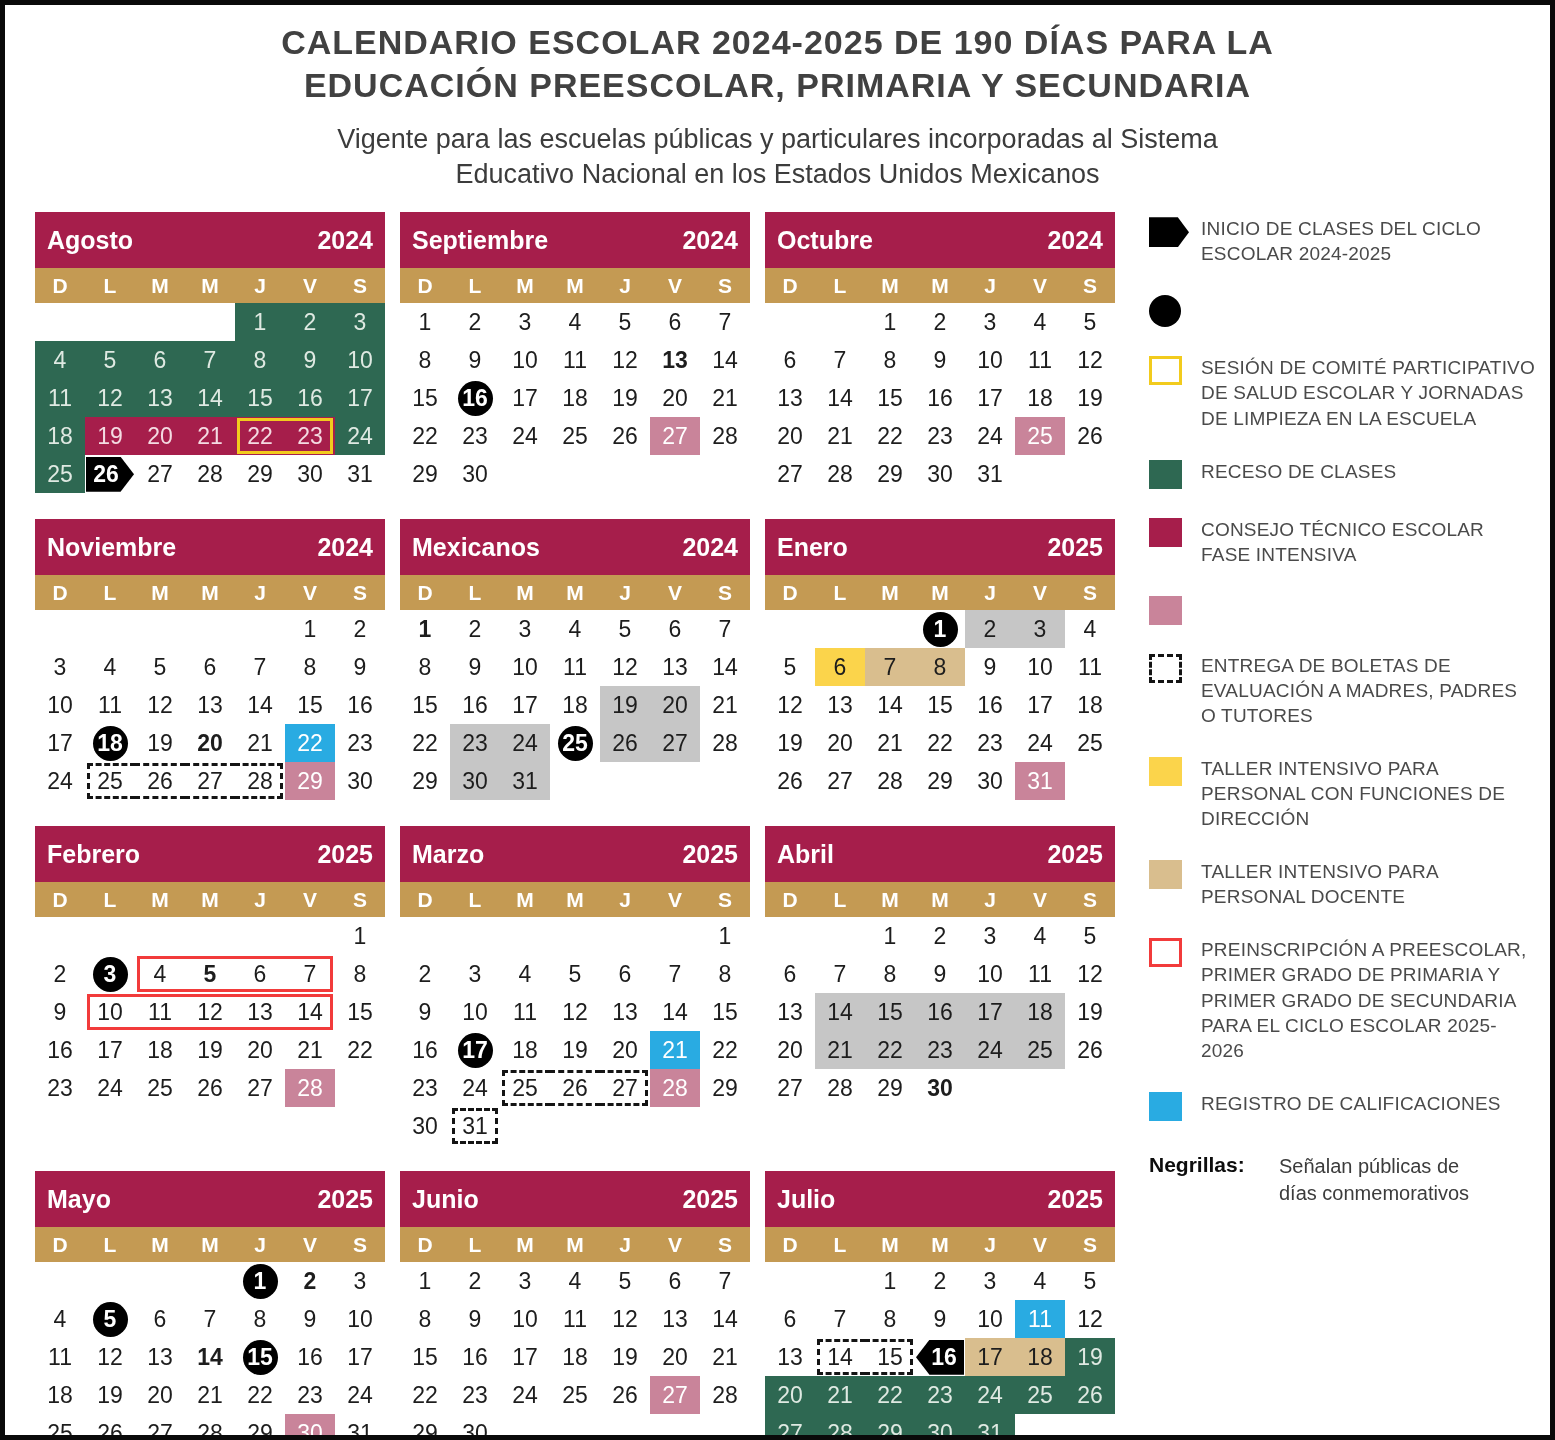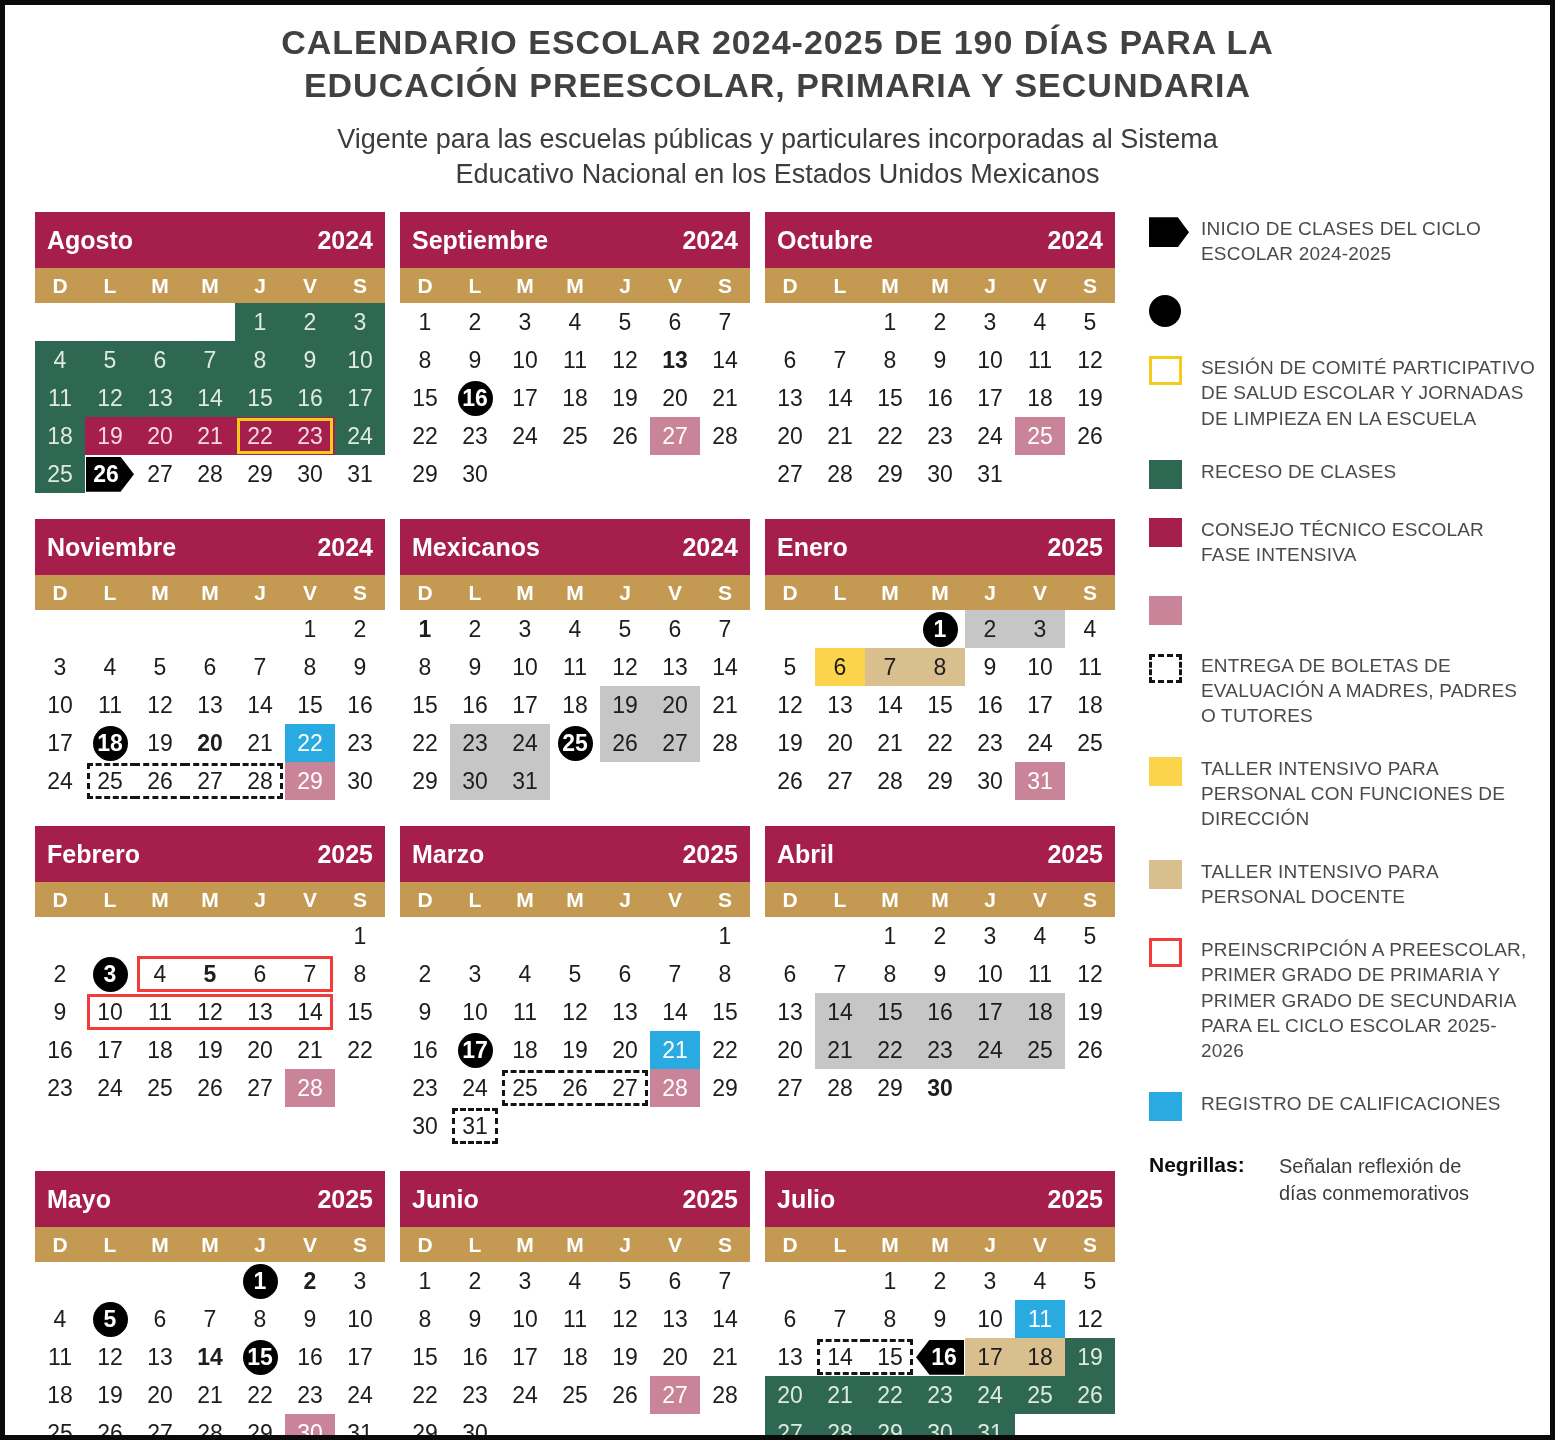--- a/index.html
+++ b/index.html
@@ -1502,18 +1502,18 @@
           <div class="legend-label">PREINSCRIPCIÓN A PREESCOLAR, PRIMER GRADO DE PRIMARIA Y PRIMER GRADO DE SECUNDARIA PARA EL CICLO ESCOLAR 2025-2026</div>
         </div>
         <div class="legend-item">
           <div class="legend-icon-box">
             <div class="li-square li-blue"></div>
           </div>
           <div class="legend-label">REGISTRO DE CALIFICACIONES</div>
         </div>
         <div class="negrillas">
           <span class="negrillas-word">Negrillas:</span>
-          <span class="negrillas-text">Señalan reflexión de
+          <span class="negrillas-text">Señalan públicas de
 días conmemorativos</span>
         </div>
       </div>
   </div>
 </div>
 
 </body></html>

